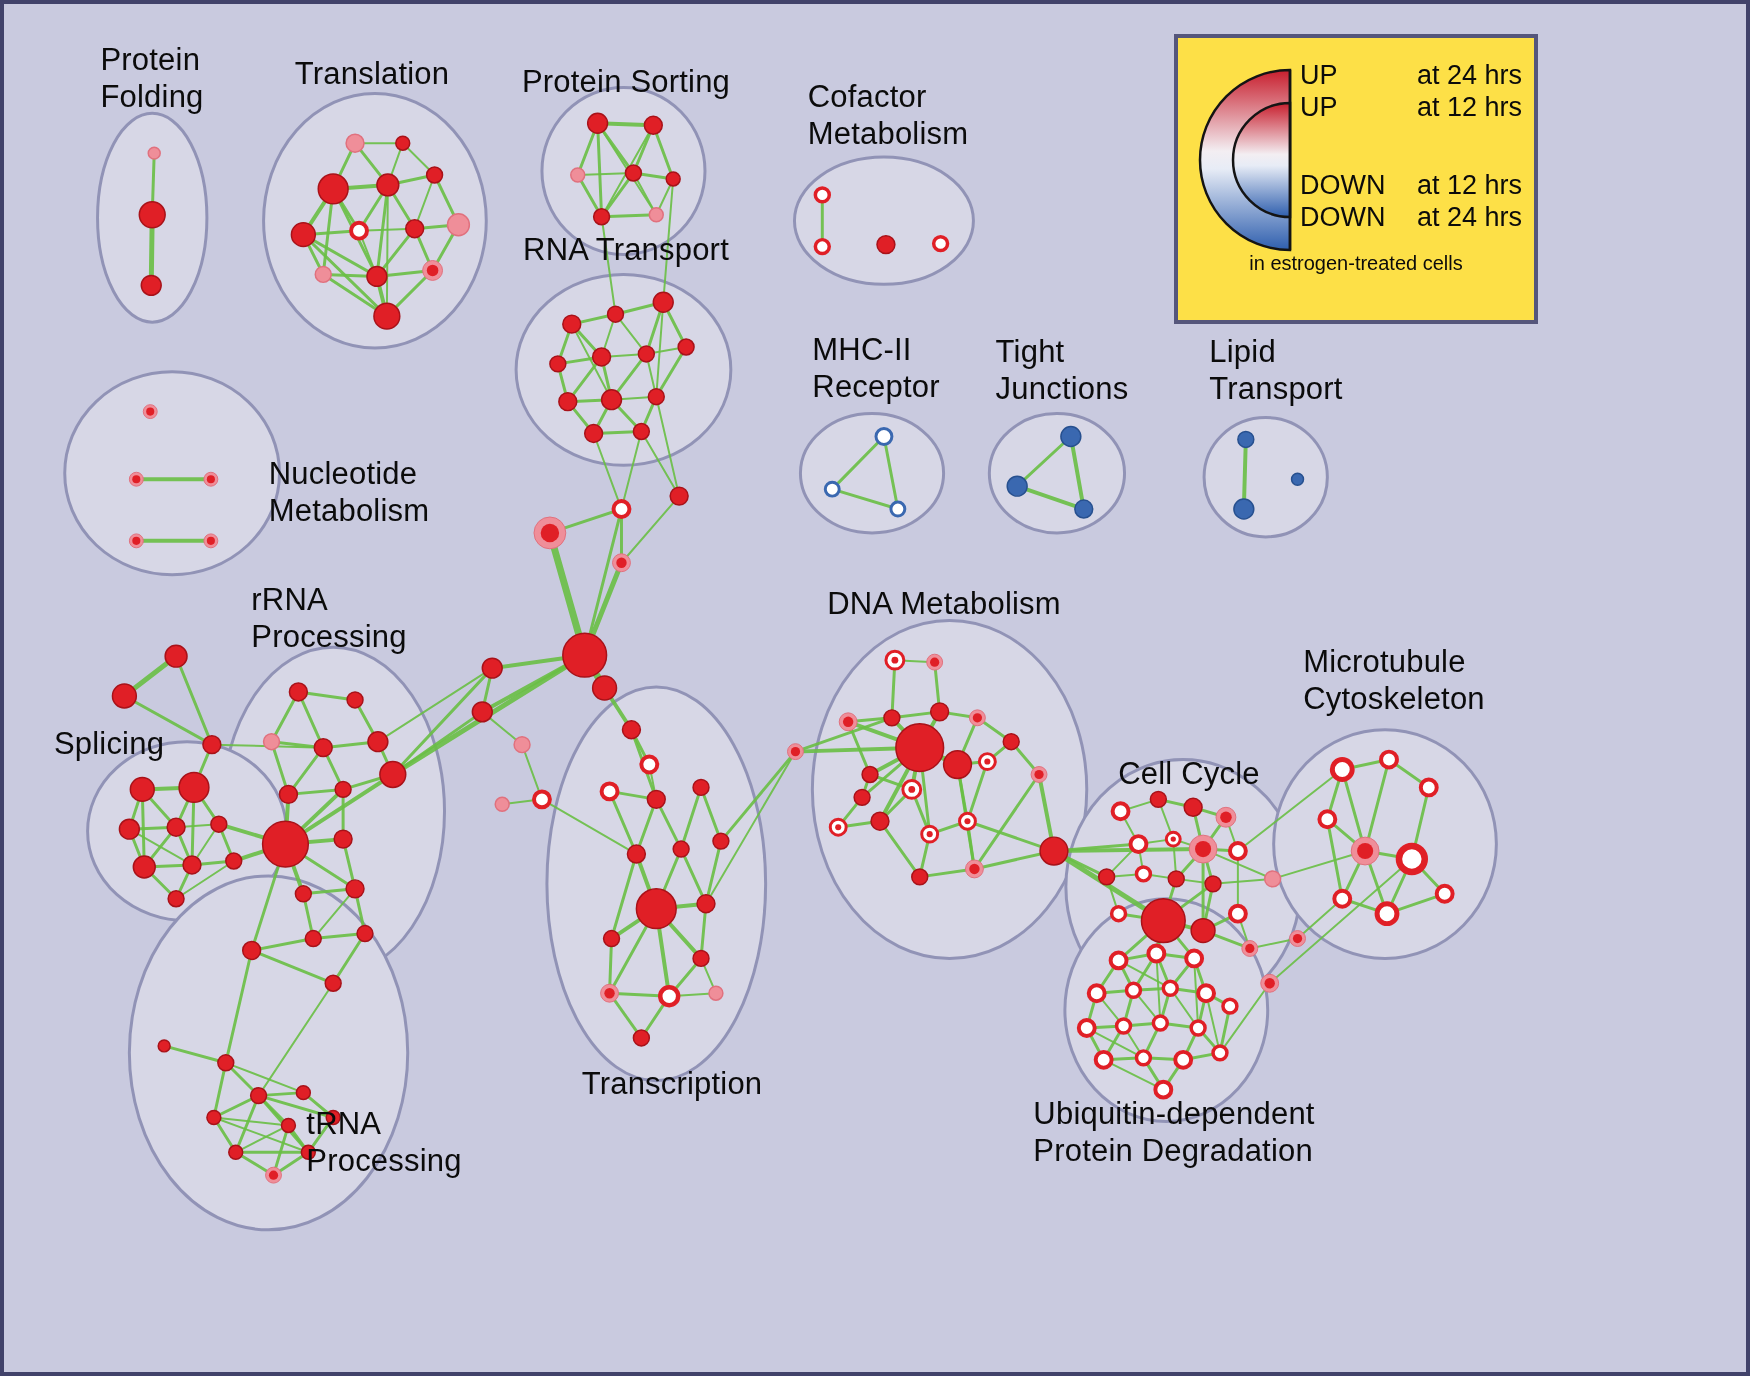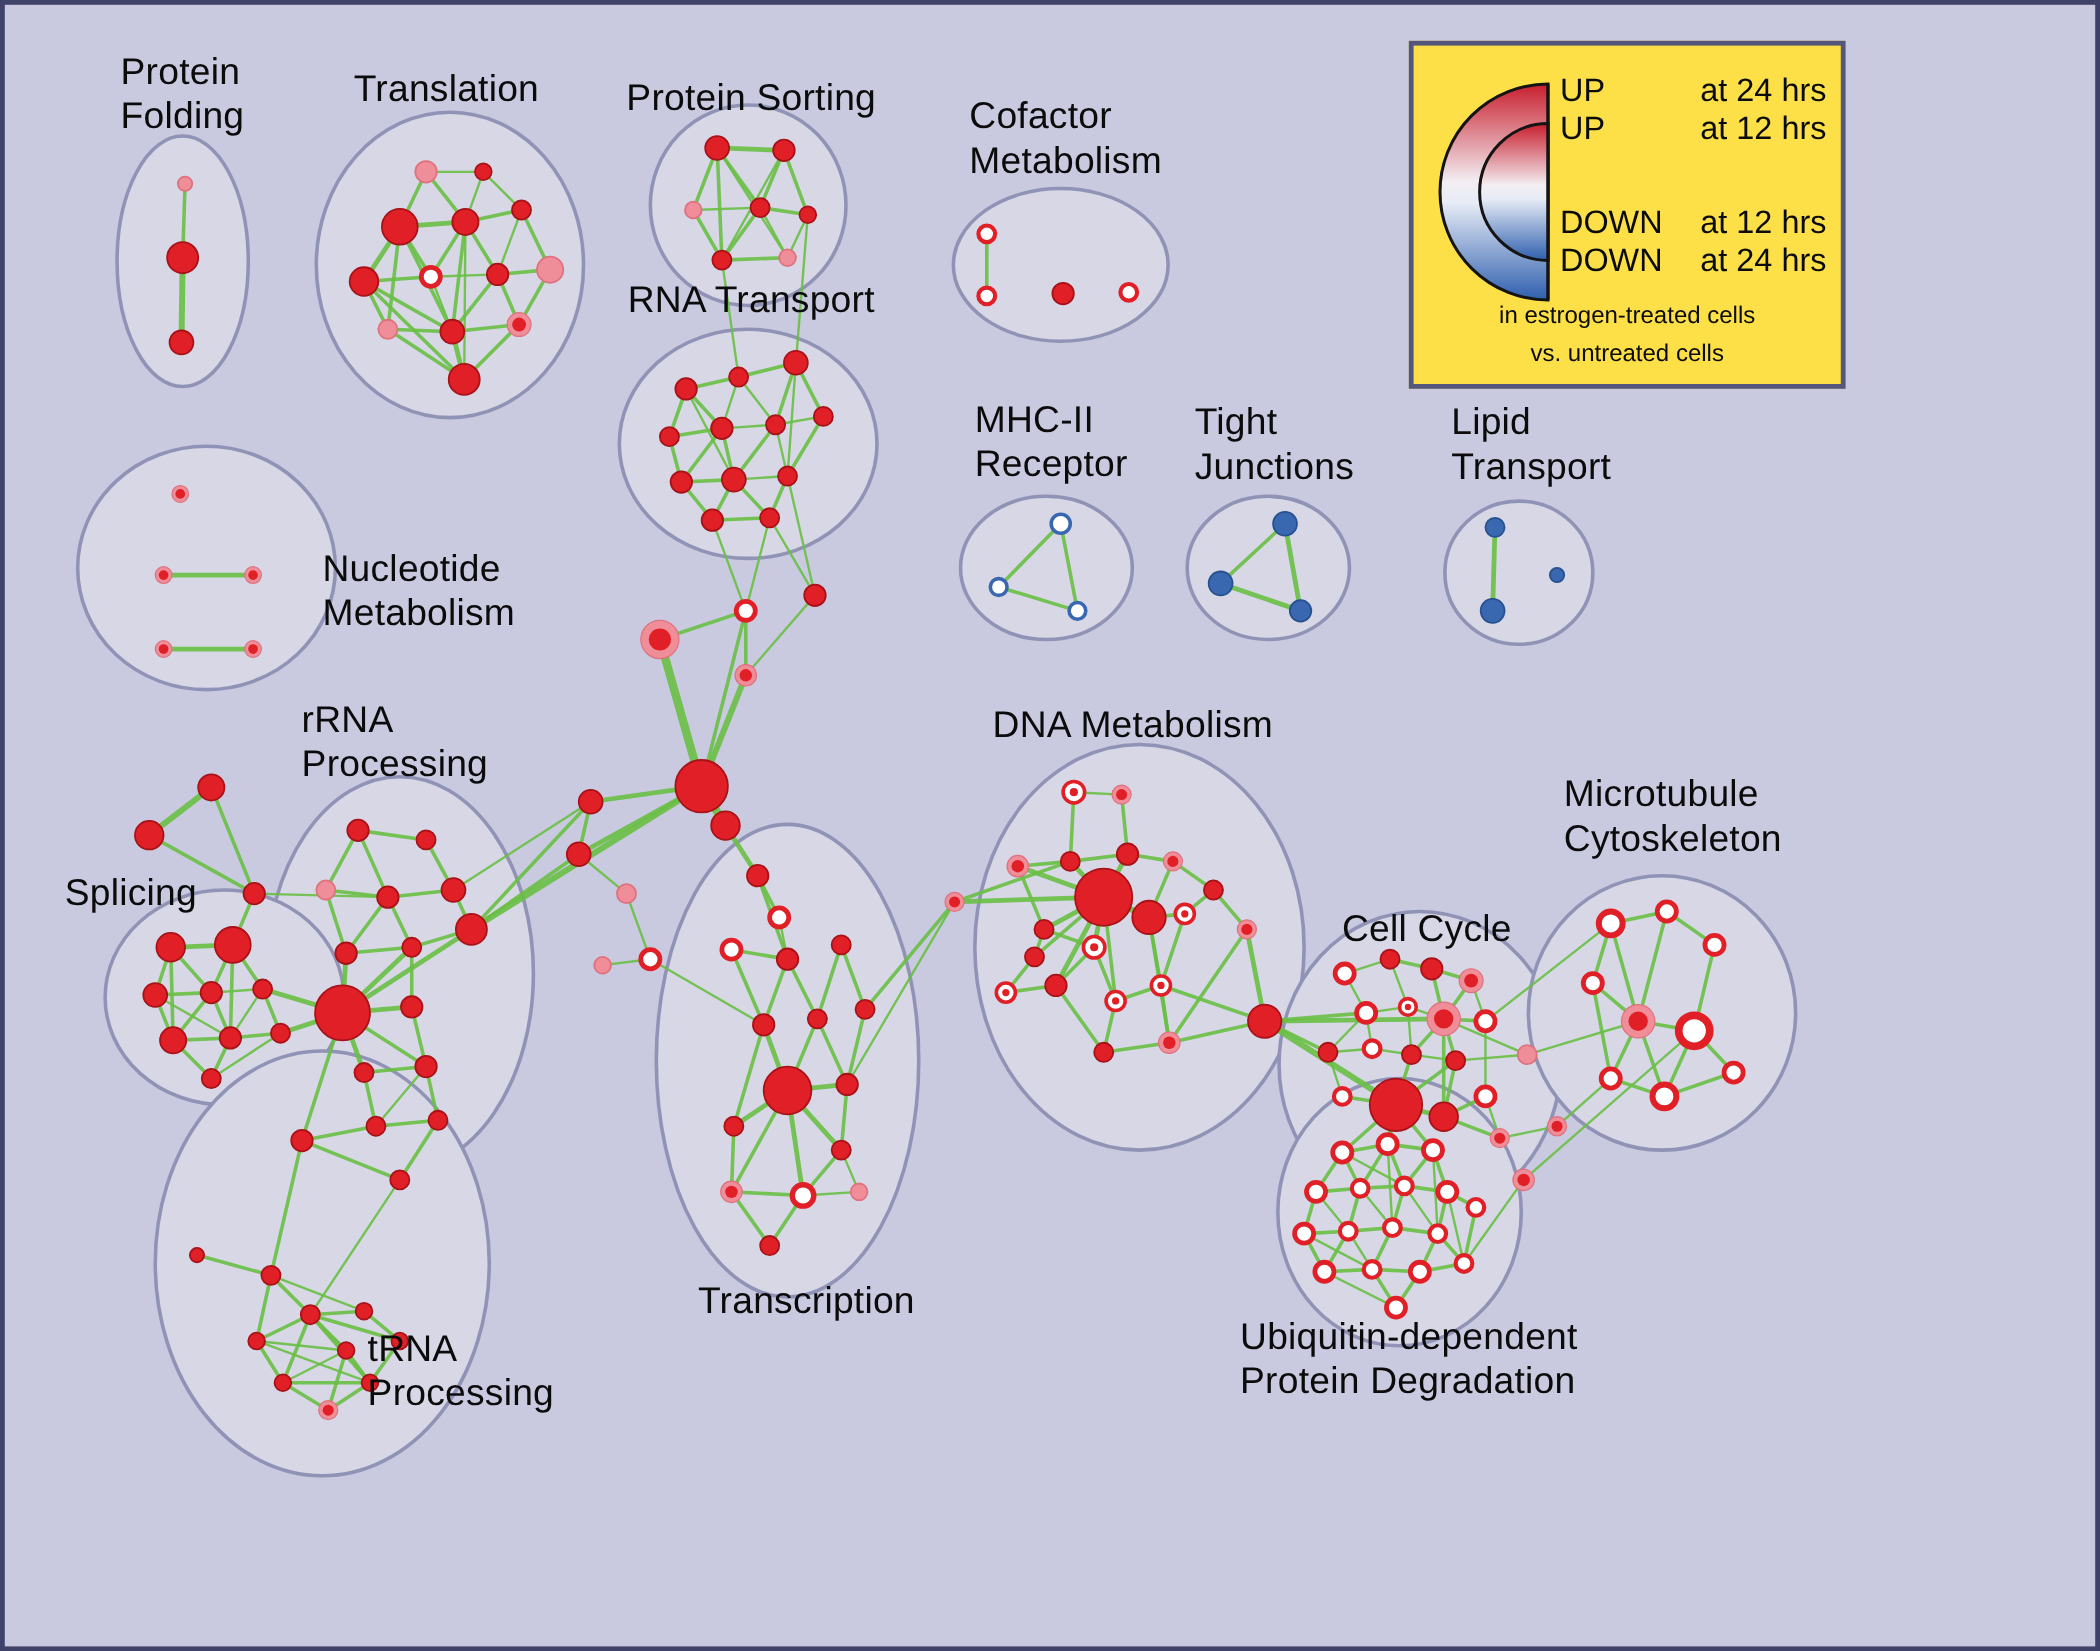--- a/index.html
+++ b/index.html
@@ -698,16 +698,15 @@
     </div>
     <div class="legend-row" style="top:132px;">
       <span>DOWN</span>
       <span>at 12 hrs</span>
     </div>
     <div class="legend-row" style="top:164px;">
       <span>DOWN</span>
       <span>at 24 hrs</span>
     </div>
     <div class="legend-caption" style="top:214px;">in estrogen-treated cells</div>
-    <div class="legend-caption" style="top:246px;">vs. untreated cells</div>
   </div>
 
 </div>
 
 </body></html>

